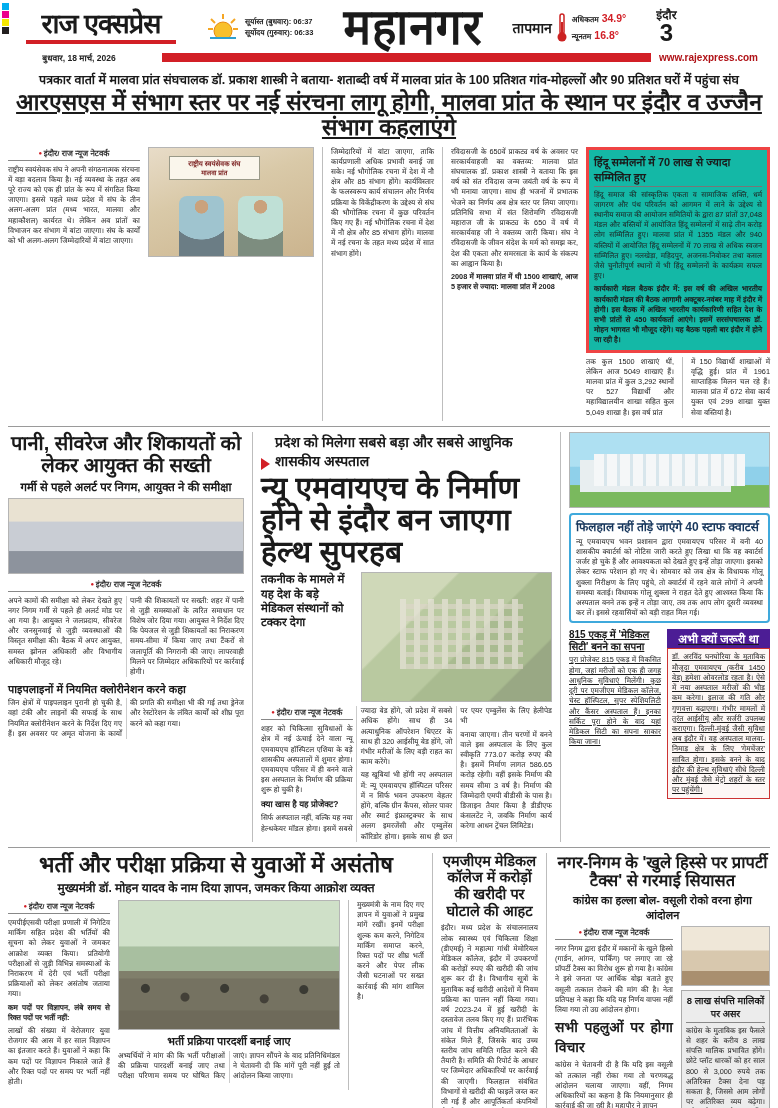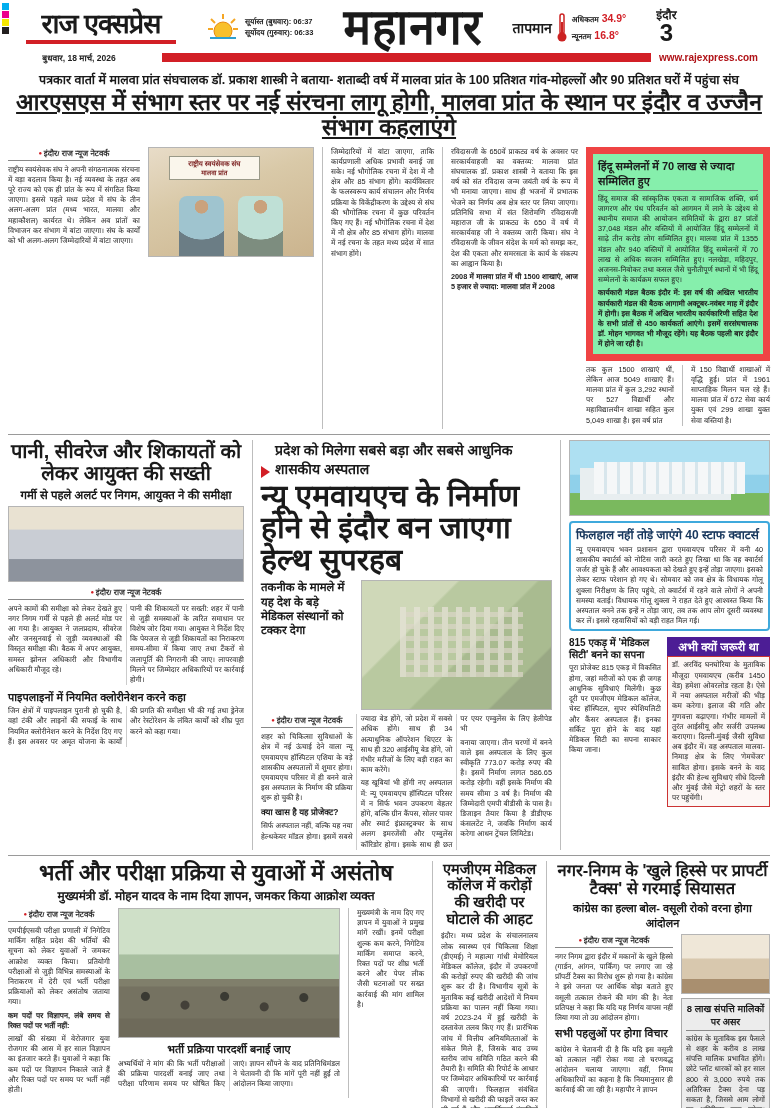--- a/index.html
+++ b/index.html
@@ -40,21 +40,21 @@
   .kicker{font-size:12.5px;font-weight:bold;text-align:center;margin:6px 0 2px 0;}
   .hl-top{font-size:23px;font-weight:900;text-align:center;line-height:1.1;margin:2px 0 6px 0;text-decoration:underline;}
   .topgrid{display:grid;grid-template-columns:132px 166px 112px 136px 1fr;gap:8px;}
   .ph-press{height:108px;background:linear-gradient(160deg,#e8dcc8 0%,#d9c9a8 40%,#cbb48e 100%);}
   .press-sign{position:absolute;left:12%;top:8%;width:52%;background:#faf6ec;border:1px solid #998;
               text-align:center;font-weight:bold;color:#7a1f1f;padding:2px;}
   .press-sign .l1{font-size:7px;}
   .press-sign .l2{font-size:6.5px;}
   .press-men{position:absolute;bottom:0;left:18%;width:28%;height:55%;background:radial-gradient(circle at 50% 18%,#caa27c 12%,#9fc4cf 13% 60%,#6b7d85 61%);border-radius:8px 8px 0 0;}
   .press-men2{left:54%;background:radial-gradient(circle at 50% 18%,#caa27c 12%,#bfe0d6 13% 60%,#7d8d7f 61%);}
-  .hindu-box{background:#86efac;border:7px solid #ef4444;padding:4px 5px;}
+  .hindu-box{background:#14b8a6;border:3px solid #ef4444;padding:4px 5px;}
   .hindu-box .bt{font-size:11px;font-weight:bold;border-bottom:1px solid #777;padding-bottom:2px;margin:0 0 3px 0;}
   .tails{display:grid;grid-template-columns:1fr 1fr;gap:8px;margin-top:4px;}
   
   .midgrid{display:grid;grid-template-columns:236px 300px 1fr;gap:8px;}
   .hl-water{font-size:20px;font-weight:900;text-align:center;line-height:1.12;margin:0 0 2px 0;}
   .sub-water{font-size:11.5px;font-weight:bold;text-align:center;margin:0 0 4px 0;}
   .ph-meet{height:74px;background:linear-gradient(180deg,#e9e2d2 0 30%,#c9cdd4 31% 70%,#8d939d 71% 100%);margin-bottom:4px;}
   .twocol{column-count:2;column-gap:8px;column-rule:1px solid #ccc;}
   .sec-bold{font-size:11px;font-weight:900;margin:4px 0 2px 0;}
   .hosp-kicker{display:flex;align-items:flex-end;gap:5px;font-size:14px;font-weight:bold;margin:0 0 2px 0;}
@@ -65,21 +65,21 @@
   .ph-aerial{flex:1;height:128px;background:linear-gradient(135deg,#cfd8b8 0 30%,#b9c9a0 31% 55%,#a9bb90 56% 80%,#99a884 81%);}
   .ph-aerial::after{content:"";position:absolute;inset:20% 15% 25% 20%;background:
       repeating-linear-gradient(90deg,#e8e4da 0 6px,transparent 6px 14px),
       repeating-linear-gradient(0deg,#dcd6c8 0 5px,transparent 5px 12px);opacity:.7;}
   .threecol{column-count:3;column-gap:8px;column-rule:1px solid #ccc;}
   .ph-build{height:74px;background:linear-gradient(180deg,#aee0f2 0 45%,#8fd0ea 46% 70%,#7ab95e 71%);margin-bottom:5px;}
   .ph-build::after{content:"";position:absolute;left:12%;top:28%;width:76%;height:44%;background:
       repeating-linear-gradient(90deg,#f5f7f8 0 10px,#d8e6ec 10px 13px);box-shadow:-14px 6px 0 #e8eef0;}
   .qbox{border:2px solid #3fa9dc;border-radius:4px;padding:3px 5px;margin-bottom:6px;}
   .qbox .bt{font-size:12px;font-weight:900;color:#16365c;margin:0 0 2px 0;}
-  .rightsplit{display:grid;grid-template-columns:92px 1fr;gap:6px;}
+  .rightsplit{display:grid;grid-template-columns:92px 1fr;gap:6px;text-decoration:underline;}
   .citycol .bt{font-size:10px;font-weight:900;line-height:1.2;margin:0 0 2px 0;}
   .whybox .hd{background:#4c1d95;color:#fff;font-size:11.5px;font-weight:bold;text-align:center;padding:2px 0;}
   .whybox .bd{border:1px solid #c33;padding:3px 4px;background:#fdf7f5;}
   
   .lowgrid{display:grid;grid-template-columns:416px 106px 1fr;gap:8px;}
   .hl-jobs{font-size:22px;font-weight:900;text-align:center;line-height:1.1;margin:0 0 2px 0;}
   .sub-jobs{font-size:12px;font-weight:bold;text-align:center;margin:0 0 4px 0;}
   .jobsrow{display:grid;grid-template-columns:102px 1fr 76px;gap:8px;}
   .ph-protest{height:128px;background:linear-gradient(180deg,#cfe0c8 0 35%,#a8bfa0 36% 60%,#6f7d6a 61% 85%,#4a544a 86%);margin-bottom:3px;}
   .ph-protest::after{content:"";position:absolute;bottom:0;left:0;right:0;height:45%;
@@ -283,21 +283,21 @@
         <p class="t7">इंदौर। मध्य प्रदेश के संचालनालय लोक स्वास्थ्य एवं चिकित्सा शिक्षा (डीएमई) ने महात्मा गांधी मेमोरियल मेडिकल कॉलेज, इंदौर में उपकरणों की करोड़ों रुपए की खरीदी की जांच शुरू कर दी है। विभागीय सूत्रों के मुताबिक कई खरीदी आदेशों में नियम प्रक्रिया का पालन नहीं किया गया। वर्ष 2023-24 में हुई खरीदी के दस्तावेज तलब किए गए हैं। प्रारंभिक जांच में वित्तीय अनियमितताओं के संकेत मिले हैं, जिसके बाद उच्च स्तरीय जांच समिति गठित करने की तैयारी है। समिति की रिपोर्ट के आधार पर जिम्मेदार अधिकारियों पर कार्रवाई की जाएगी। फिलहाल संबंधित विभागों से खरीदी की फाइलें जब्त कर ली गई हैं और आपूर्तिकर्ता कंपनियों से भी जवाब मांगा गया है।</p>
       </div>
 
       <div class="vline">
         <div class="hl-tax">नगर-निगम के 'खुले हिस्से पर प्रापर्टी टैक्स' से गरमाई सियासत</div>
         <div class="sub-tax">कांग्रेस का हल्ला बोल- वसूली रोको वरना होगा आंदोलन</div>
         <div class="taxrow">
           <div>
             <div class="byline">इंदौर/ राज न्यूज नेटवर्क</div>
             <p class="t7">नगर निगम द्वारा इंदौर में मकानों के खुले हिस्से (गार्डन, आंगन, पार्किंग) पर लगाए जा रहे प्रॉपर्टी टैक्स का विरोध शुरू हो गया है। कांग्रेस ने इसे जनता पर आर्थिक बोझ बताते हुए वसूली तत्काल रोकने की मांग की है। नेता प्रतिपक्ष ने कहा कि यदि यह निर्णय वापस नहीं लिया गया तो उग्र आंदोलन होगा।</p>
-            <p class="t7 bld" style="font-size:11px">सभी पहलुओं पर होगा विचार</p>
+            <p class="t7 bld" style="font-size:14px">सभी पहलुओं पर होगा विचार</p>
             <p class="t7">कांग्रेस ने चेतावनी दी है कि यदि इस वसूली को तत्काल नहीं रोका गया तो चरणबद्ध आंदोलन चलाया जाएगा। वहीं, निगम अधिकारियों का कहना है कि नियमानुसार ही कार्रवाई की जा रही है। महापौर ने ज्ञापन</p>
           </div>
           <div>
             <div class="photo ph-tax"></div>
             <div class="taxbox">
               <p class="bt">8 लाख संपत्ति मालिकों पर असर</p>
               <p class="t7" style="margin:0">कांग्रेस के मुताबिक इस फैसले से शहर के करीब 8 लाख संपत्ति मालिक प्रभावित होंगे। छोटे प्लॉट धारकों को हर साल 800 से 3,000 रुपये तक अतिरिक्त टैक्स देना पड़ सकता है, जिससे आम लोगों पर अतिरिक्त व्यय बढ़ेगा। इंदौर के महापौर पुष्यमित्र भार्गव ने स्पष्ट किया कि यह निर्णय मध्य प्रदेश सरकार का है। नगर निगम की एमआईसी में ऐसा कोई प्रस्ताव नहीं आया, बल्कि सरकार के निर्देश पर इसे लागू किया जा रहा है। प्रॉपर्टी टैक्स को लेकर शुरू हुआ यह विवाद अब शहर की राजनीति में बड़ा मुद्दा बनता जा रहा।</p>
             </div>
 
           </div>

